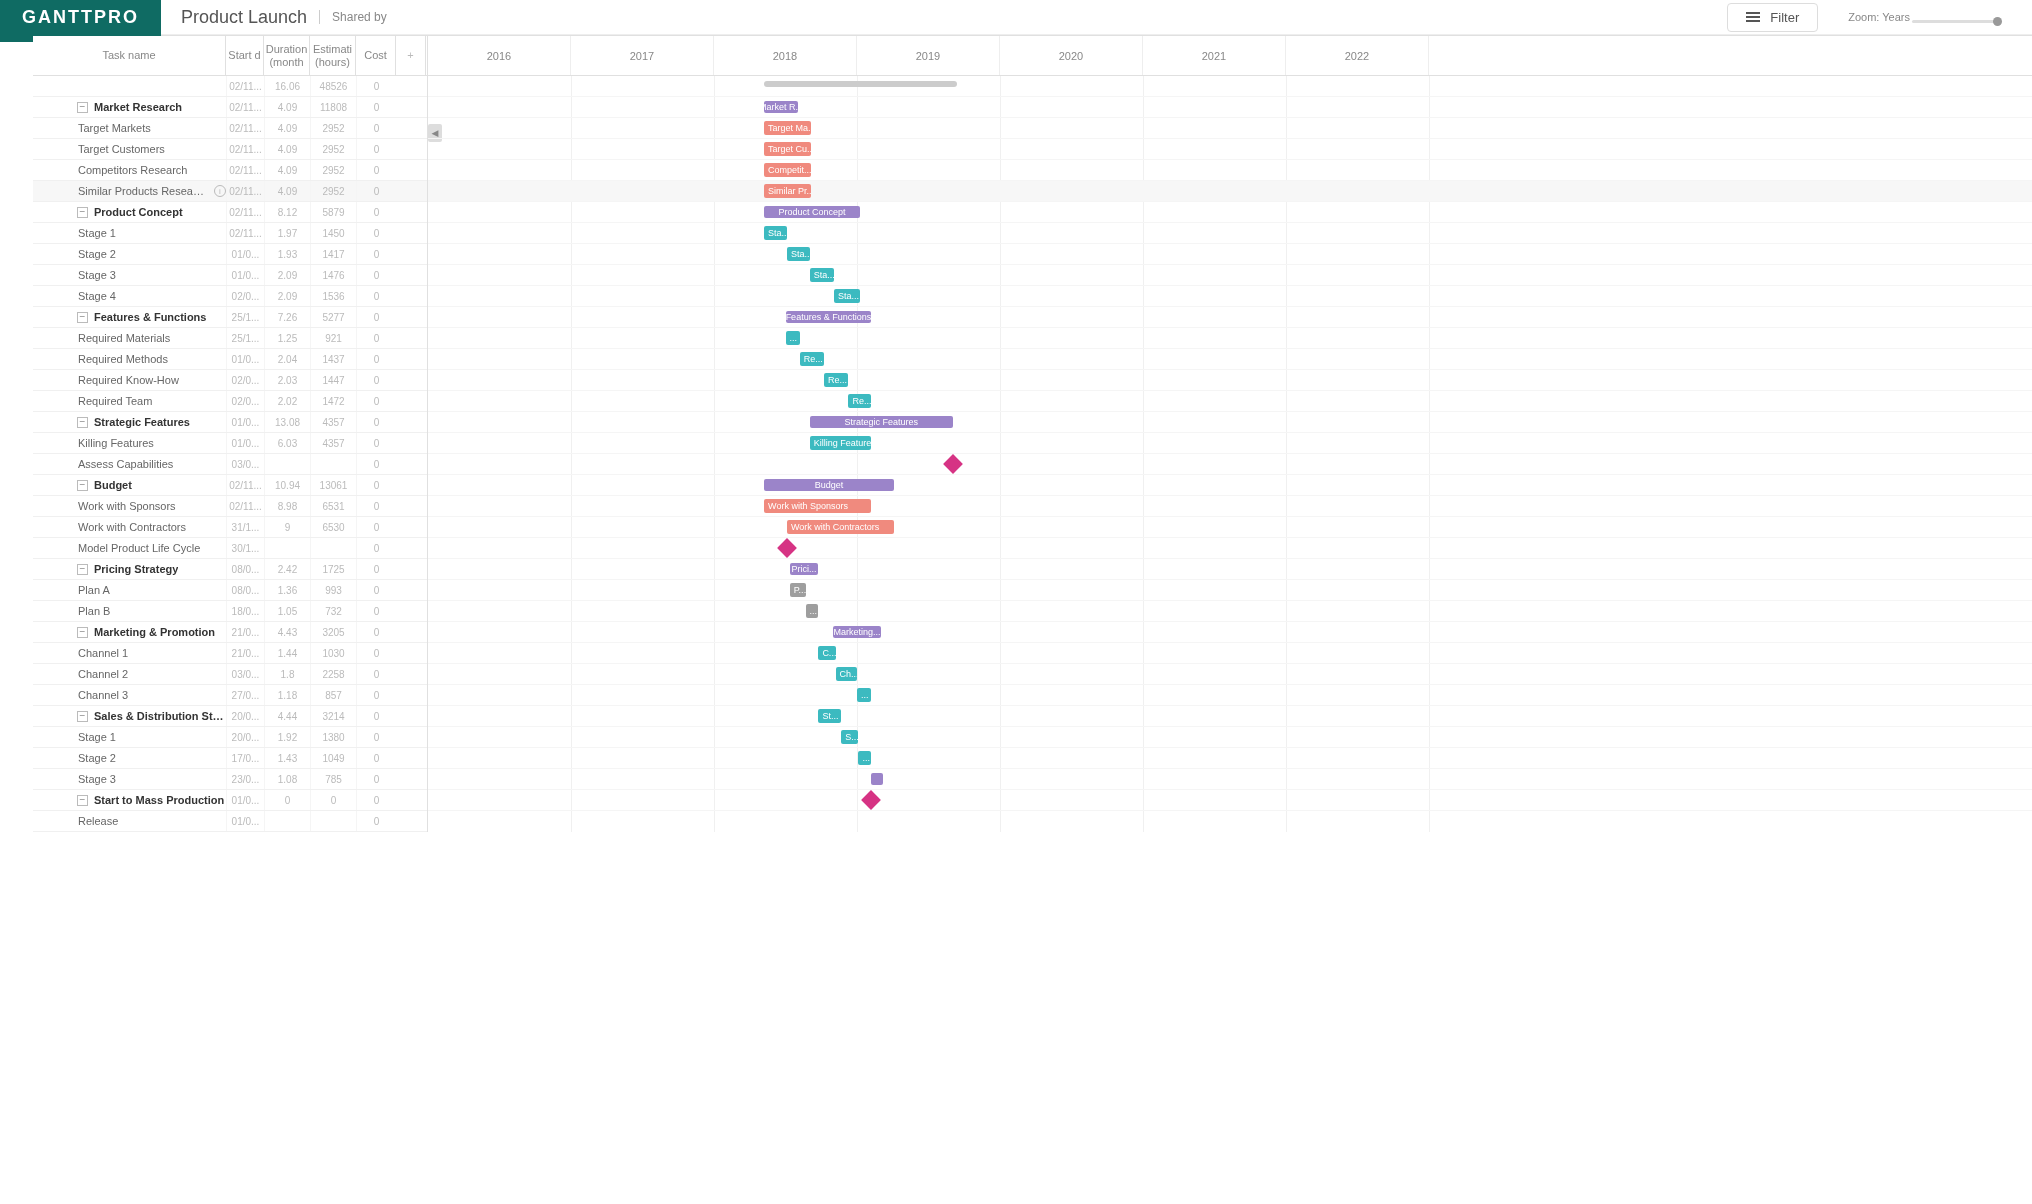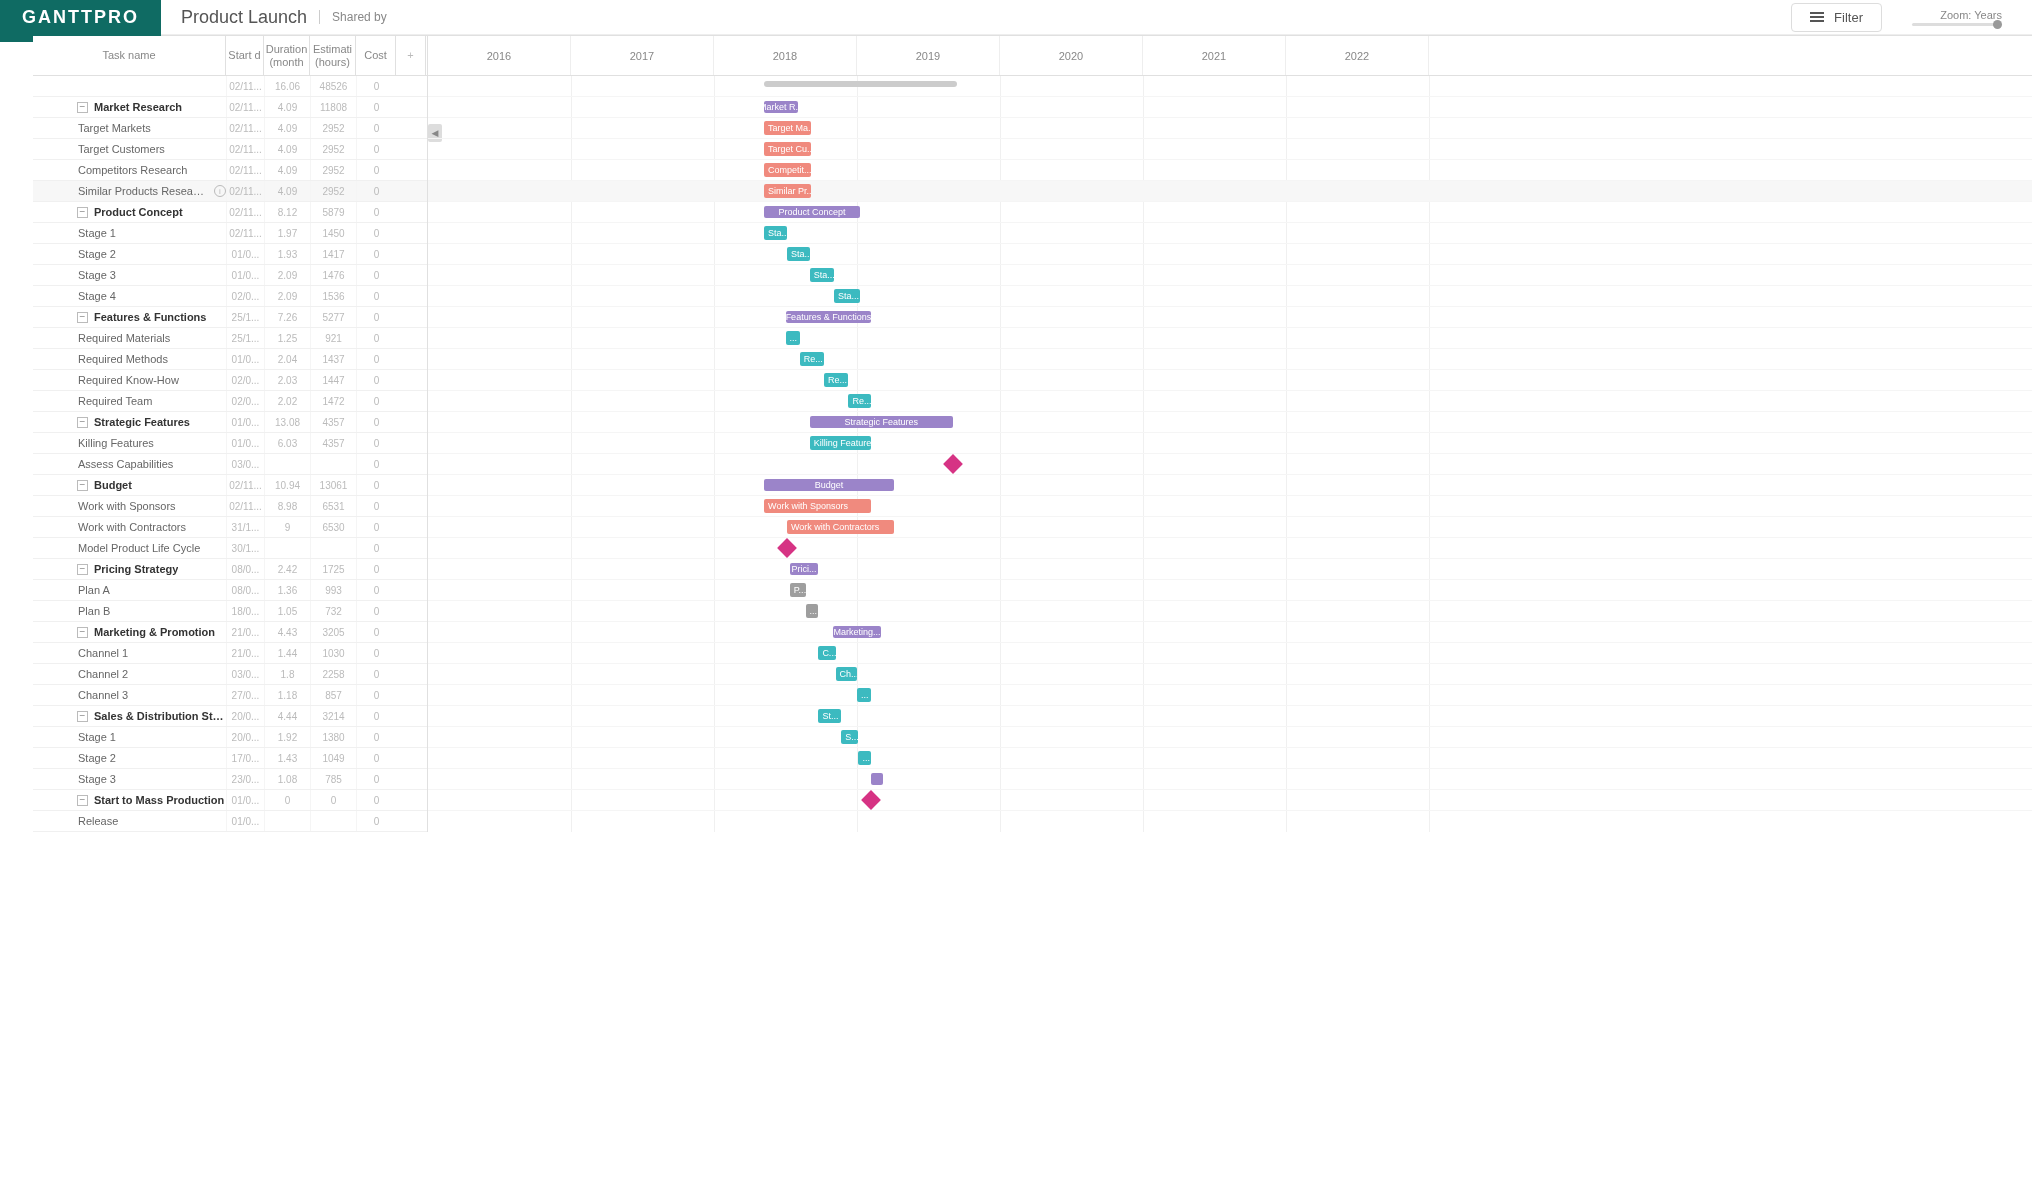--- a/index.html
+++ b/index.html
@@ -7,21 +7,21 @@
 
 
 .header { display: flex; align-items: center; height: 35px; border-bottom: 1px solid #eee; }
 .logo { background: #0f6b63; color: #fff; font-weight: 700; letter-spacing: 2px; padding: 0 22px; height: 50px; display: flex; align-items: center; font-size: 18px; }
 .project-title { font-size: 18px; color: #555; margin-left: 20px; }
 .shared-by { border-left: 1px solid #ccc; margin-left: 12px; padding-left: 12px; font-size: 12px; color: #888; }
 .header-right { margin-left: auto; display: flex; align-items: center; gap: 30px; padding-right: 30px; }
 .filter-btn { display: flex; align-items: center; gap: 10px; border: 1px solid #ddd; border-radius: 4px; padding: 6px 18px; color: #555; cursor: pointer; background: #fff; font-size: 13px; }
 .filter-icon { width: 14px; height: 10px; position: relative; }
 .filter-icon::before { content: ""; position: absolute; top: 0; left: 0; width: 14px; height: 2px; background: #555; box-shadow: 0 4px 0 #555, 0 8px 0 #555; }
-.zoom-wrap { display: flex; flex-direction: column; align-items: flex-end; gap: 2px; }
+.zoom-wrap { display: flex; flex-direction: row; align-items: flex-end; gap: 2px; }
 .zoom-label { font-size: 11px; color: #888; }
 .zoom-slider { width: 90px; height: 3px; background: #ddd; border-radius: 2px; position: relative; }
 .zoom-slider::after { content: ""; position: absolute; right: 0; top: -3px; width: 9px; height: 9px; background: #999; border-radius: 50%; }
 
 
 .body { display: flex; border-top: 1px solid #e0e0e0; }
 .left-grid { width: 395px; border-right: 1px solid #e0e0e0; flex-shrink: 0; margin-left: 33px; }
 .right-chart { flex: 1; position: relative; overflow: hidden; }
 
 

